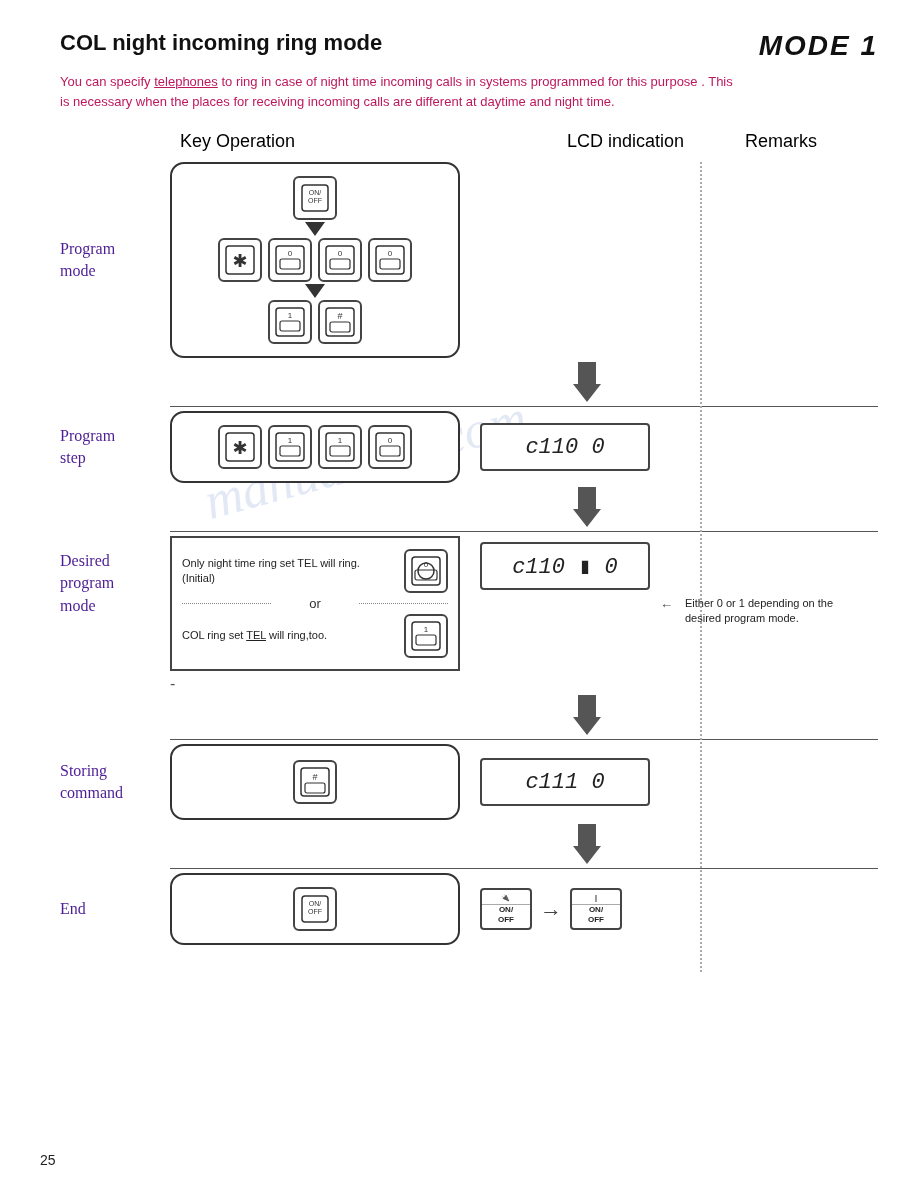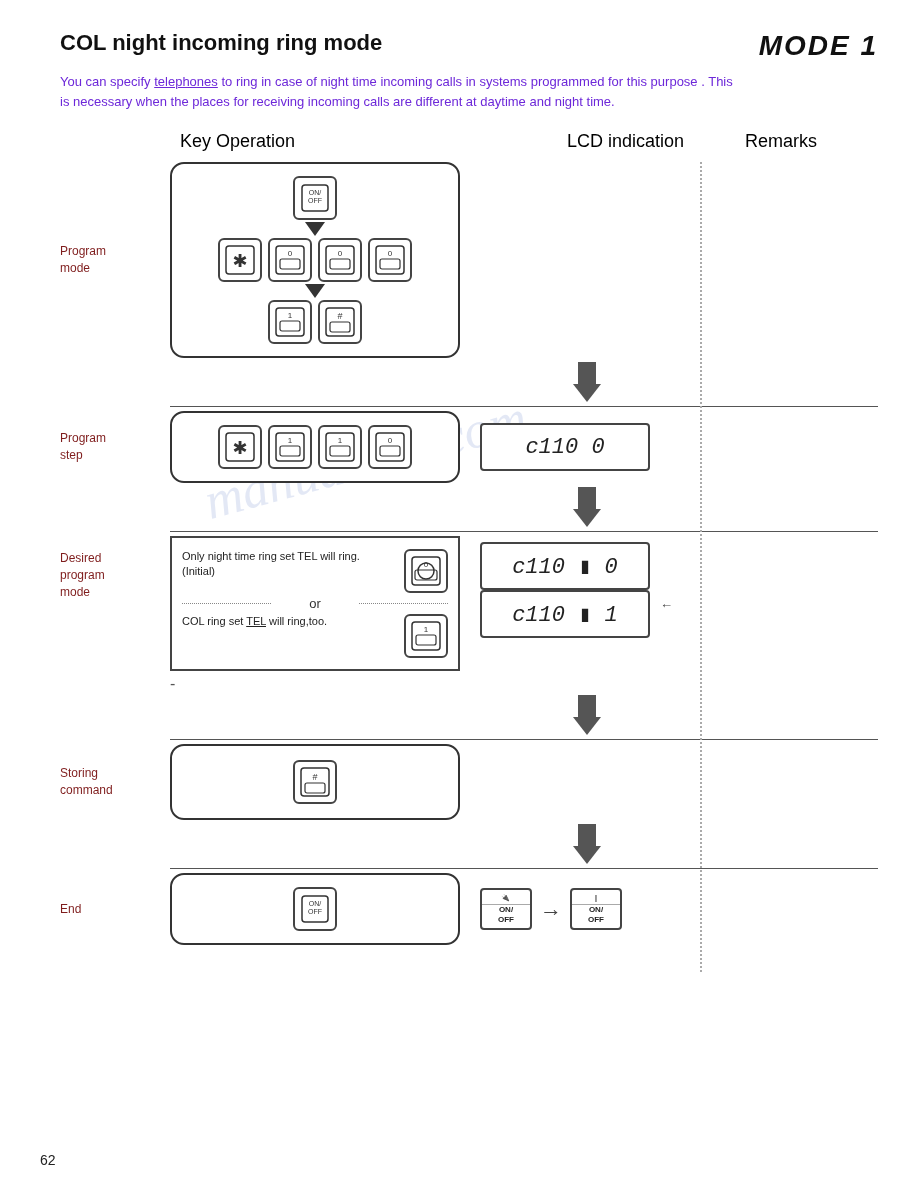--- a/index.html
+++ b/index.html
@@ -32,21 +32,21 @@
     }
     .mode-label {
       font-size: 28px;
       font-style: italic;
       font-weight: bold;
       color: #111;
       letter-spacing: 2px;
     }
     .description {
       font-size: 13px;
-      color: #6d28d9;
+      color: #be185d;
       line-height: 1.5;
       margin-bottom: 20px;
       max-width: 680px;
     }
     .description u {
       text-decoration: underline;
     }
     .columns-header {
       display: flex;
       margin-left: 120px;
@@ -72,25 +72,26 @@
       font-weight: normal;
     }
     .row-group {
       display: flex;
       align-items: center;
       margin-bottom: 4px;
       position: relative;
     }
     .row-label {
       width: 110px;
-      font-size: 12px;
-      color: #7f1d1d;
+      font-size: 16px;
+      color: #4c1d95;
       line-height: 1.4;
       text-align: left;
       flex-shrink: 0;
+      font-family: Liberation Serif, serif;
     }
     .key-box {
       width: 290px;
       border: 2px solid #333;
       border-radius: 14px;
       padding: 10px 12px;
       display: flex;
       flex-direction: column;
       align-items: center;
       background: #fff;
@@ -212,21 +213,21 @@
       flex: 1;
       border-top: 1.5px dotted #888;
     }
     .or-text {
       margin: 0 6px;
       font-size: 13px;
       color: #333;
     }
     .desired-row {
       display: flex;
-      align-items: flex-start;
+      align-items: center;
       gap: 8px;
       margin: 3px 0;
     }
     .desired-text {
       font-size: 11px;
       color: #222;
       flex: 1;
       line-height: 1.4;
     }
     .desired-text u {
@@ -447,26 +448,26 @@
               <rect x="1" y="1" width="28" height="28" rx="3" fill="none" stroke="#333" stroke-width="1.5"></rect>
               <text x="15" y="11" text-anchor="middle" font-size="8" fill="#333">1</text>
               <rect x="5" y="14" width="20" height="10" rx="2" fill="none" stroke="#333" stroke-width="1.2"></rect>
             </svg>
           </div>
         </div>
       </div>
 
       <div style="display:flex; flex-direction:column; margin-left:20px; margin-top:6px;">
         <div class="lcd-display" style="margin-left:0;">c110  ▮ 0</div>
-        <div class="lcd-display" style="margin-left:0;">c110  ▮ 1</div>
       </div>
 
       <div style="display:flex; flex-direction:column; justify-content:flex-end; margin-left:10px; margin-top:60px;">
         <div style="display:flex; align-items:flex-start; gap:2px;">
           <span style="font-size:13px; color:#444;">←</span>
+          <div class="remarks-text">Either 0 or 1 depending on the desired program mode.</div>
         </div>
       </div>
     </div>
 
     <div style="margin-left:110px; font-size:16px; color:#555; margin-top:2px; margin-bottom:2px;">-</div>
 
     <div class="connector-arrow">
       <div class="conn-wrap">
         <div class="conn-shaft"></div>
         <div class="conn-head"></div>
@@ -481,20 +482,21 @@
       <div class="row-label">Storing<br>command</div>
       <div class="key-box" style="flex-direction:row; justify-content:center; padding:14px 8px;">
         <div class="key-btn">
           <svg viewBox="0 0 30 30">
             <rect x="1" y="1" width="28" height="28" rx="3" fill="none" stroke="#333" stroke-width="1.5"></rect>
             <text x="15" y="13" text-anchor="middle" font-size="9" fill="#333">#</text>
             <rect x="5" y="16" width="20" height="10" rx="2" fill="none" stroke="#333" stroke-width="1.2"></rect>
           </svg>
         </div>
       </div>
+      <div class="lcd-display">c111  0</div>
     </div>
 
     <div class="connector-arrow">
       <div class="conn-wrap">
         <div class="conn-shaft"></div>
         <div class="conn-head"></div>
       </div>
     </div>
 
     <div style="margin-left:110px;">
@@ -523,14 +525,14 @@
         <div class="on-off-btn">
           <div style="font-size:7px; border-bottom:1px solid #aaa; width:100%; text-align:center; padding-bottom:2px; font-weight:bold;">|</div>
           <div style="font-size:8px;">ON/</div>
           <div style="font-size:8px;">OFF</div>
         </div>
       </div>
     </div>
 
   </div>
 
-  <div class="page-num">62</div>
+  <div class="page-num">25</div>
 </div>
 
 </body></html>

